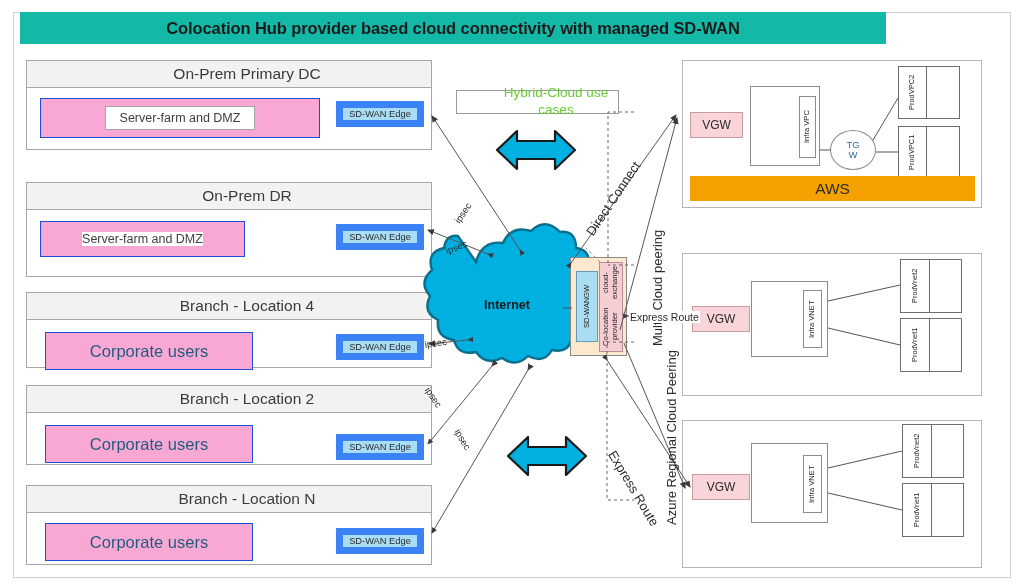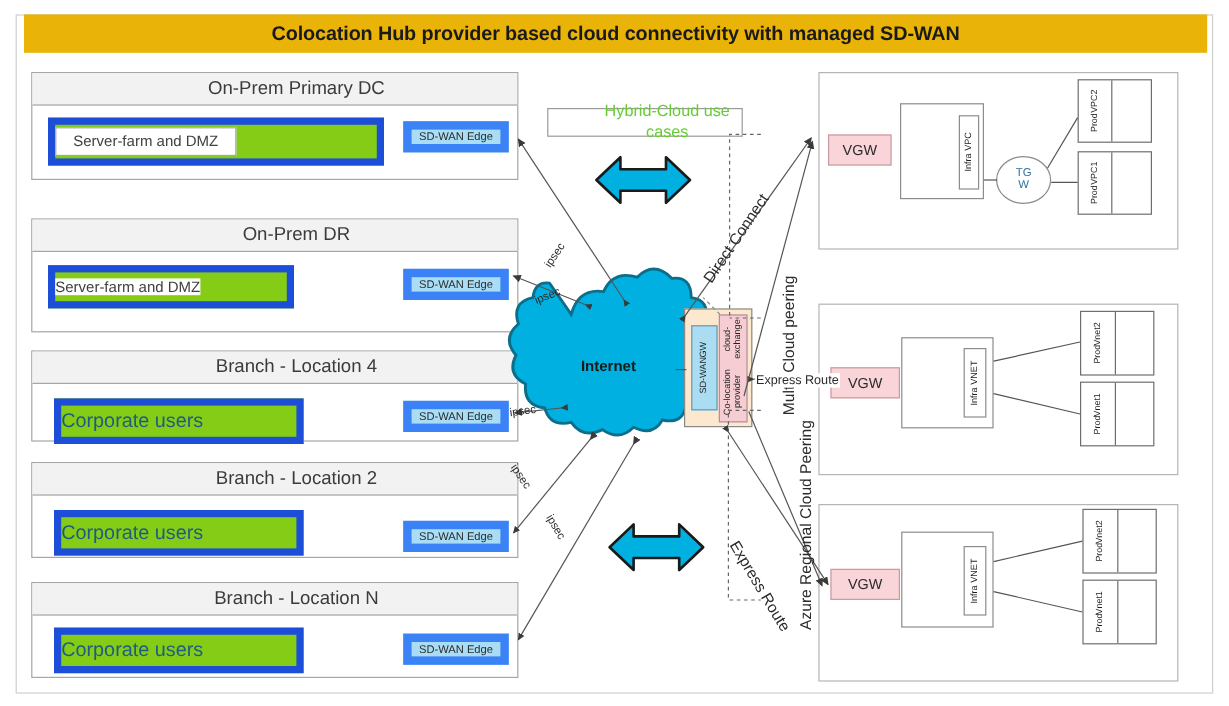--- a/index.html
+++ b/index.html
@@ -3,28 +3,28 @@
 <meta charset="utf-8">
 <style>
   html,body{margin:0;padding:0;background:#fff;}
   body{width:1024px;height:588px;font-family:"Liberation Sans",sans-serif;color:#262626;}
   #stage{position:relative;width:1024px;height:588px;overflow:hidden;background:#fff;}
 
   .abs{position:absolute;box-sizing:border-box;}
 
   
   #outer-frame{left:13px;top:12px;width:998px;height:566px;border:1px solid #cfcfcf;background:#fff;}
-  #title-bar{left:20px;top:12px;width:986px;height:32px;background:#eab308;display:flex;align-items:center;justify-content:center;}
+  #title-bar{left:20px;top:12px;width:866px;height:32px;background:#14b8a6;display:flex;align-items:center;justify-content:center;}
   #title-bar .t{font-size:16.5px;font-weight:bold;color:#1a1a1a;letter-spacing:-0.1px;}
 
   
   .site{border:1px solid #a6a6a6;background:#fff;}
   .site-head{height:26px;background:#f2f2f2;border-bottom:1px solid #a6a6a6;display:flex;align-items:center;justify-content:center;}
   .site-head .ht{font-size:15.5px;color:#3b3b3b;margin-left:36px;}
-  .inner-box{position:absolute;border:6px solid #1d4ed8;background:#84cc16;display:flex;align-items:center;justify-content:flex-start;}
+  .inner-box{position:absolute;border:1px solid #1d4ed8;background:#f9a8d4;display:flex;align-items:center;justify-content:center;}
   .inner-box .lbl{font-size:12.5px;color:#404040;}
   .inner-box.users .lbl{font-size:16.5px;color:#1f5c82;}
   .inner-box .subbox{border:1px solid #a6a6a6;background:#fff;padding:4px 14px;font-size:12.5px;color:#404040;}
   .edge{position:absolute;background:#a8ddf5;border:7px solid #3b82f6;display:flex;align-items:center;justify-content:center;}
   .edge .lbl{font-size:9.3px;color:#2b2b2b;white-space:nowrap;}
   #internet-label{left:472px;top:298px;width:70px;text-align:center;font-size:12.5px;font-weight:bold;color:#1a1a1a;}
 
   
   #coloc-hub{left:570px;top:257px;width:57px;height:99px;background:#fbe8cf;border:1px solid #8a8a8a;}
   #sdwan-gw{left:576px;top:271px;width:22px;height:71px;background:#aadcf2;border:1px solid #6699b3;}
@@ -181,20 +181,23 @@
   </div>
   <div class="abs prod" style="left:898px;top:126px;width:62px;height:53px;">
     <div class="prod-left" style="width:27px;">
       <span class="vtext">
           <span>Prod</span>
           <br>
           <span>VPC1</span>
         </span>
     </div>
   </div>
+  <div class="abs region-footer" style="left:690px;top:176px;width:285px;height:25px;background:#f5a200;">
+    <span class="ft">AWS</span>
+  </div>
 
   <div class="abs region" style="left:682px;top:253px;width:300px;height:143px;"></div>
   <div class="abs vgw" style="left:692px;top:306px;width:58px;height:26px;">
     <span class="lbl">VGW</span>
   </div>
   <div class="abs infra" style="left:751px;top:281px;width:77px;height:76px;"></div>
   <div class="abs infra-inner" style="left:803px;top:290px;width:19px;height:58px;">
     <span class="vtext" style="font-size:7.6px;">Infra VNET</span>
   </div>
   <div class="abs prod" style="left:900px;top:259px;width:62px;height:54px;">

